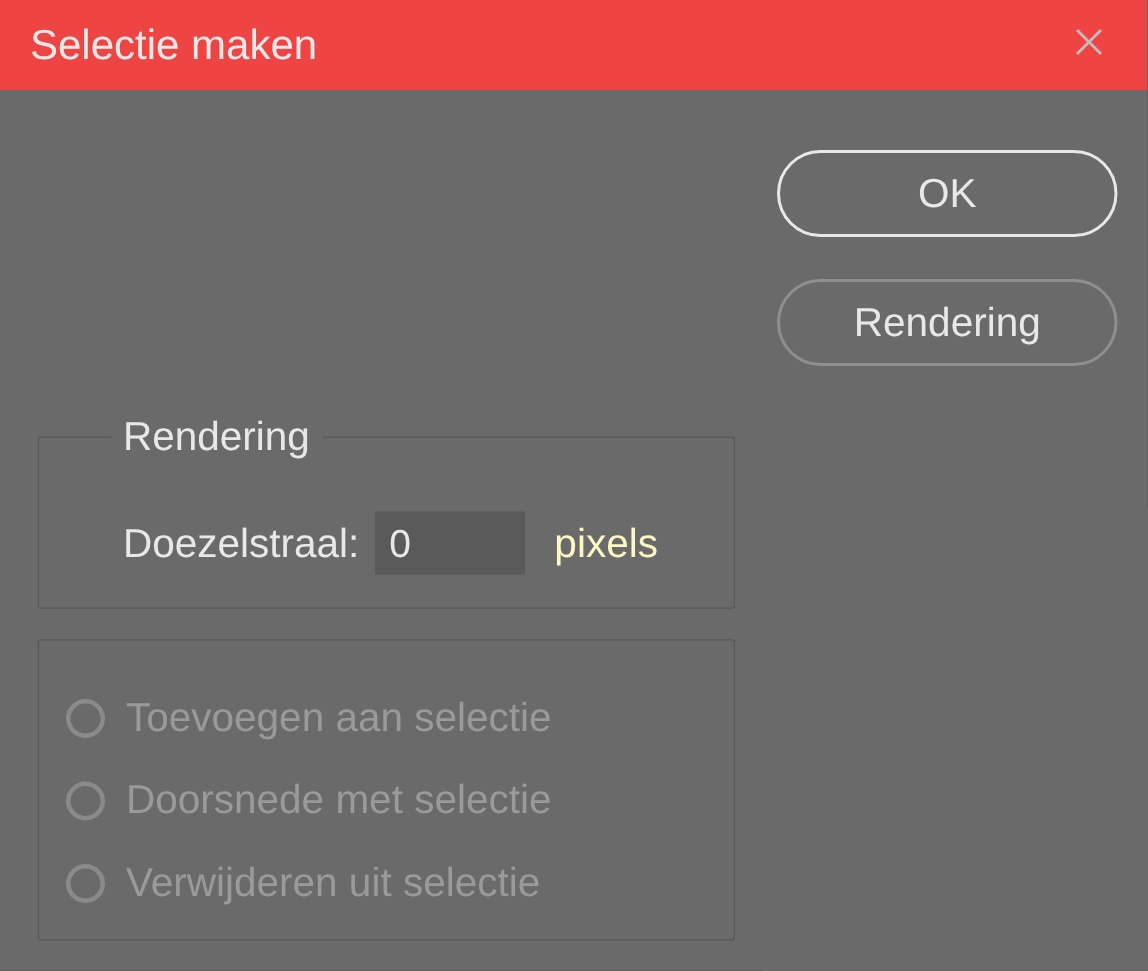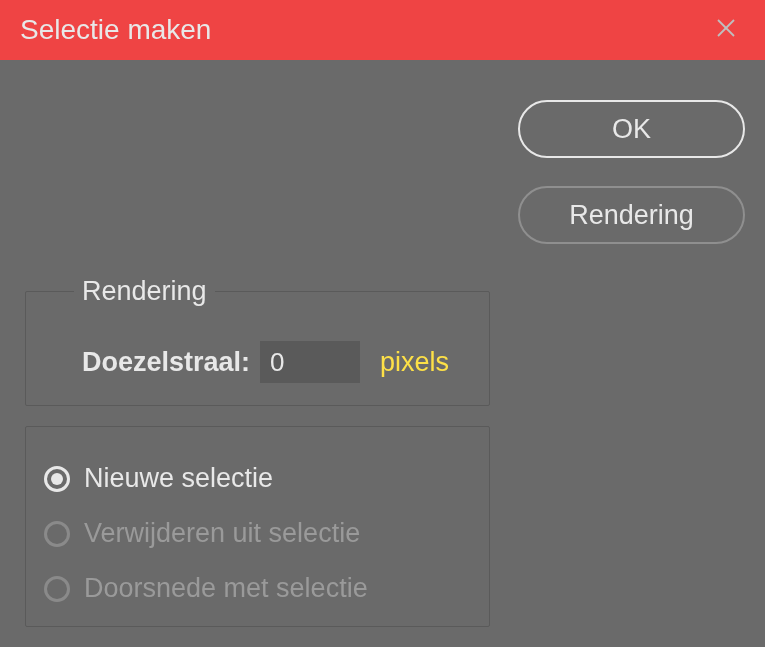--- a/index.html
+++ b/index.html
@@ -71,38 +71,38 @@
     }
     .row {
       display: flex;
       align-items: center;
       gap: 10px;
       margin-top: 16px;
     }
     .label {
       color: #e8e8e8;
       font-size: 27px;
-      font-weight: 700;
+      font-weight: 400;
     }
     .label-right {
       text-align: left;
       margin-left: 38px;
     }
     .num-input {
       width: 100px;
       height: 42px;
       background: #5a5a5a;
       border: none;
       color: #e8e8e8;
       font-size: 26px;
       padding: 0 10px;
       font-family: inherit;
     }
     .suffix {
-      color: #fde047;
+      color: #fef9c3;
       font-size: 27px;
       margin-left: 10px;
     }
     .check-row {
       display: flex;
       align-items: center;
       gap: 14px;
       margin-top: 30px;
     }
     .checkbox {
@@ -205,34 +205,34 @@
       <legend>Rendering</legend>
       <div class="row">
         <span class="label label-right">Doezelstraal:</span>
         <input class="num-input" type="text" value="0" style="">
         <span class="suffix">pixels</span>
       </div>
     </fieldset>
 
     <fieldset class="group group-bewerking">
 
+
       <div class="radio-row">
-        <div class="radio selected"></div>
-        <span class="radio-label">Nieuwe selectie</span>
-      </div>
-
+        <div class="radio disabled"></div>
+        <span class="radio-label disabled">Toevoegen aan selectie</span>
+      </div>
+
+      <div class="radio-row">
+        <div class="radio disabled"></div>
+        <span class="radio-label disabled">Doorsnede met selectie</span>
+      </div>
 
       <div class="radio-row">
         <div class="radio disabled"></div>
         <span class="radio-label disabled">Verwijderen uit selectie</span>
-      </div>
-
-      <div class="radio-row">
-        <div class="radio disabled"></div>
-        <span class="radio-label disabled">Doorsnede met selectie</span>
       </div>
     </fieldset>
 
   </div>
 
   <div class="right-col">
     <button class="btn">OK</button>
     <button class="btn secondary">Rendering</button>
   </div>
 </div>

